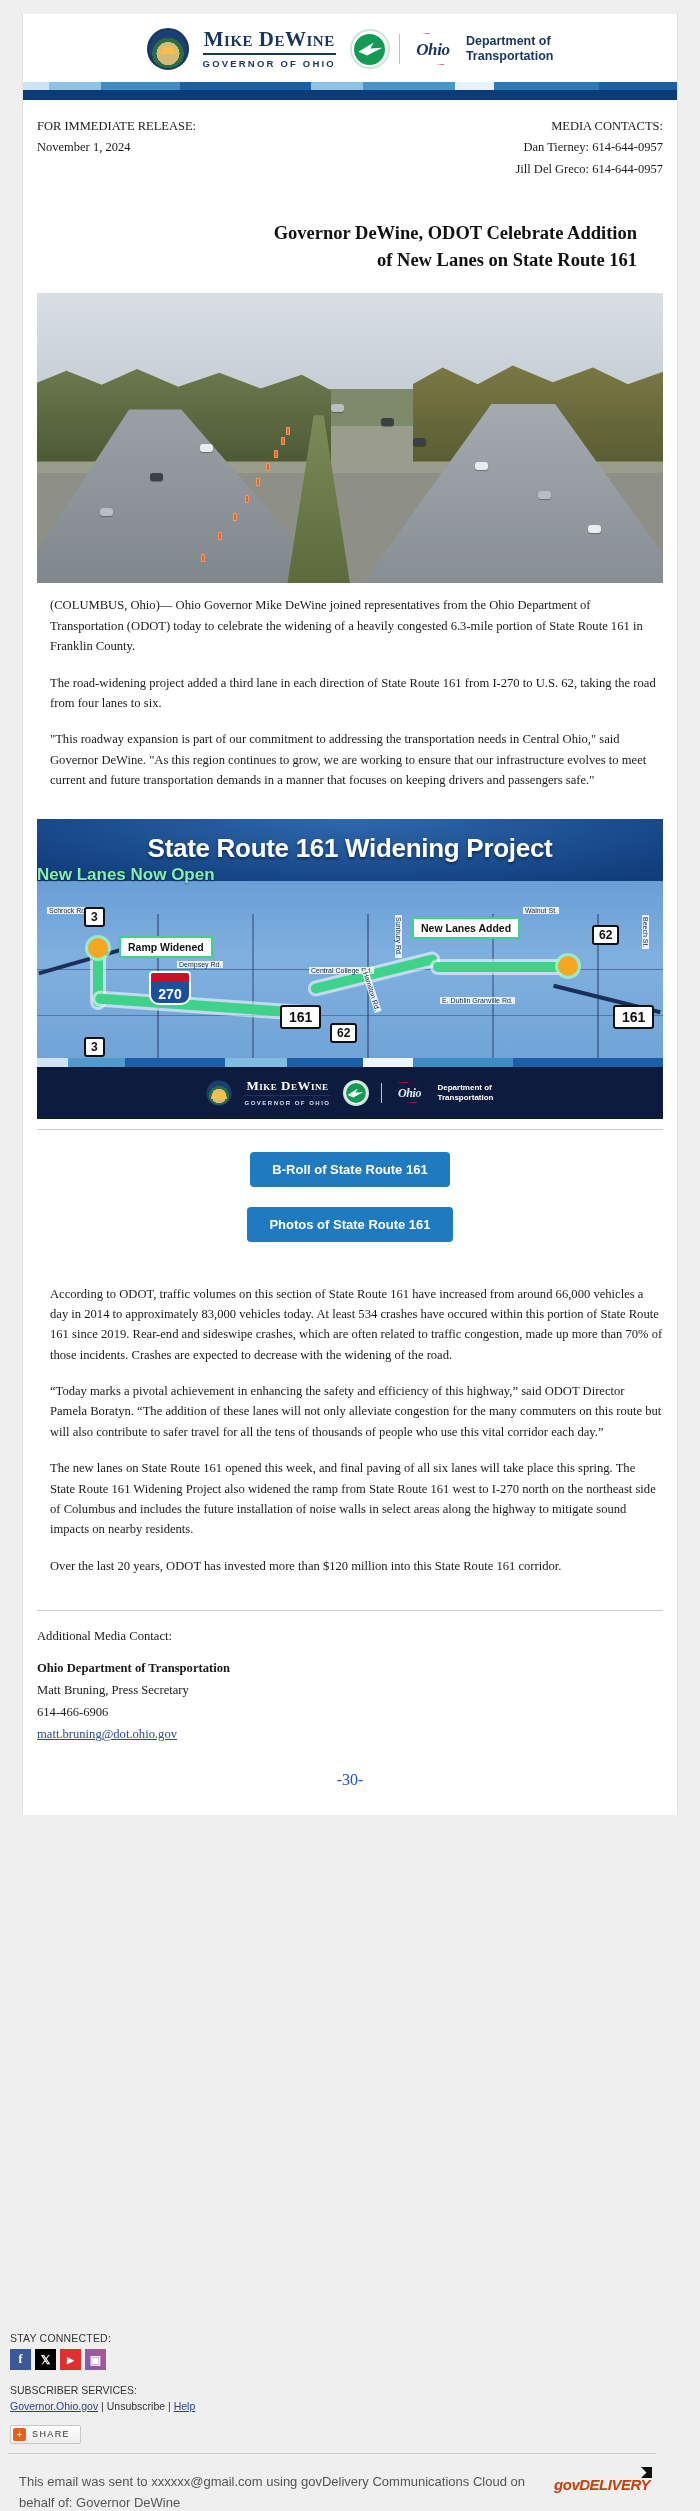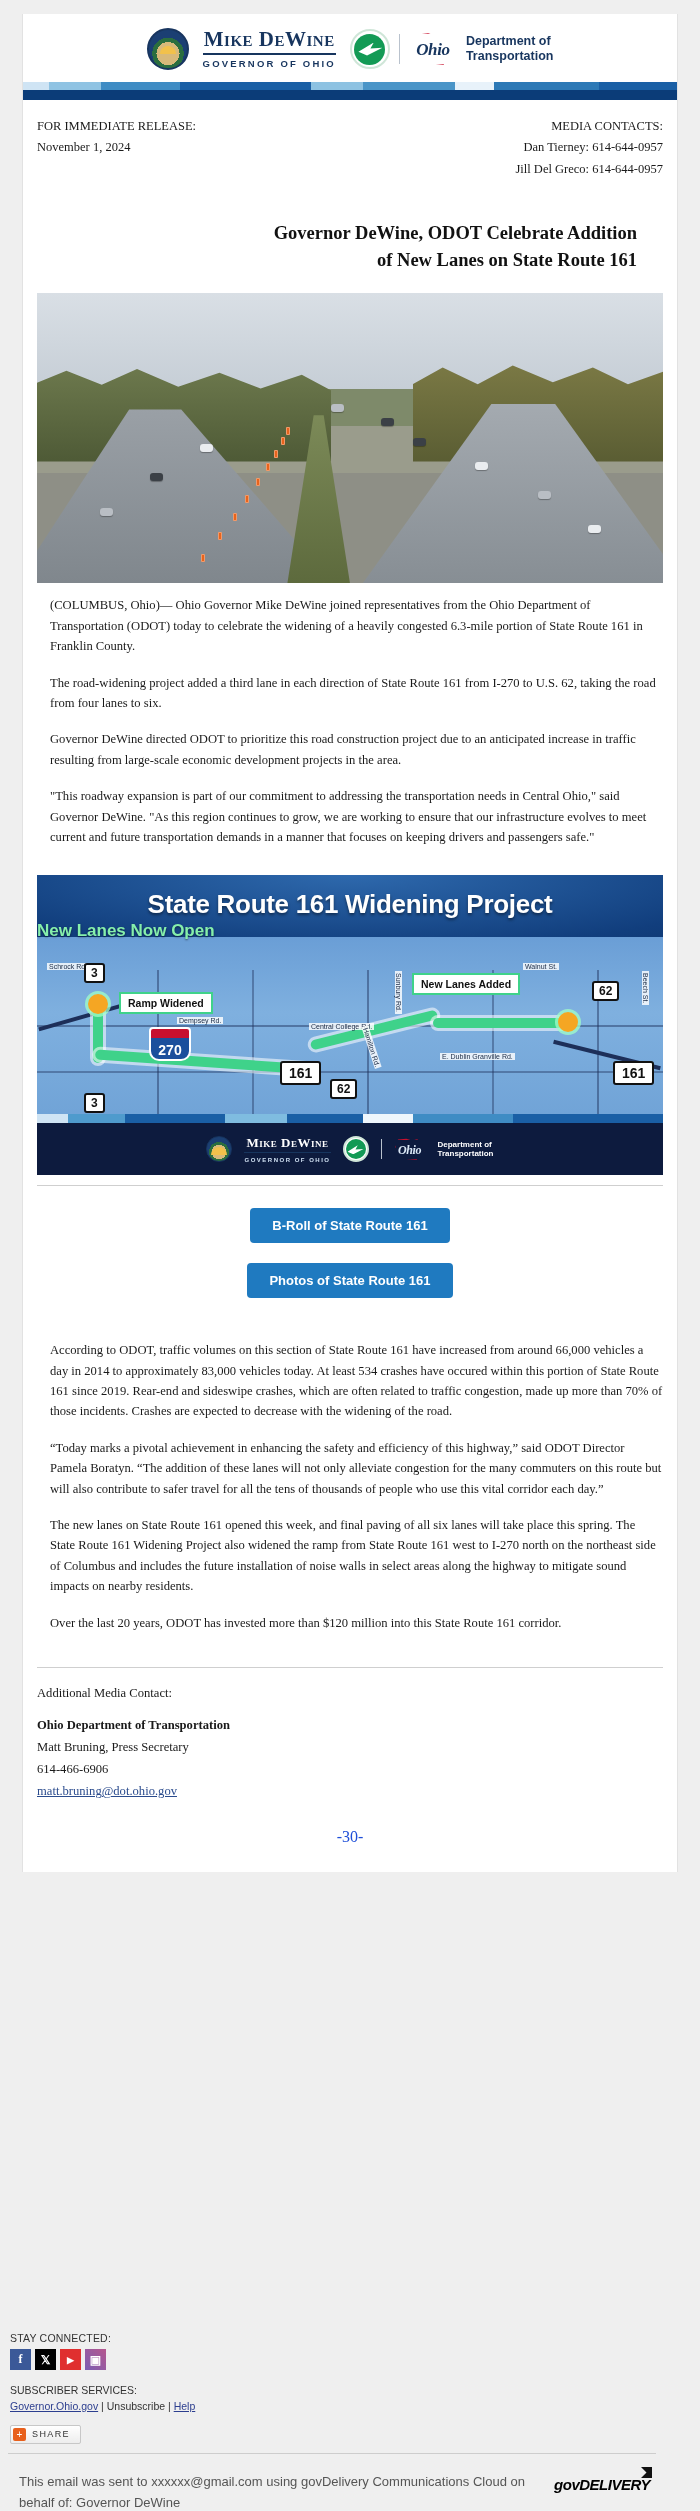--- a/index.html
+++ b/index.html
@@ -240,21 +240,21 @@
   }
   .sharebtn .plus{ width:13px; height:13px; background:#e8601c; color:#fff;
     font-size:10px; line-height:13px; text-align:center; border-radius:2px; }
   .sharebtn .lbl{ font-size:9px; letter-spacing:1.4px; color:#333; }
 
   .bottom-rule{ position:absolute; left:8px; right:8px; top:2453px;
                 border-top:1px solid #cdcdcd; }
   .legal{ position:absolute; left:19px; top:2472px; width:520px;
           font-size:13px; color:#555; line-height:1.6; }
   .gd{ position:absolute; right:14px; top:2476px; text-align:right; }
-  .gd .gdw{ font-size:15px; font-weight:700; font-style:italic; color:#000000;
+  .gd .gdw{ font-size:15px; font-weight:700; font-style:italic; color:#c2410c;
             letter-spacing:-.5px; }
   .gd .gdm{ position:absolute; right:-2px; top:-9px; width:11px; height:11px;
             background:#111; clip-path:polygon(0 0,100% 0,100% 100%,0 100%,50% 50%); }
 </style>
 </head>
 <body>
 
 <div class="page">
   <div class="email-card">
 
@@ -327,21 +327,20 @@
       <div class="car" style="left:70%;top:58%"></div>
       <div class="car sv" style="left:80%;top:68%"></div>
       <div class="car" style="left:88%;top:80%"></div>
       <div class="car dk" style="left:55%;top:43%"></div>
       <div class="car sv" style="left:47%;top:38%"></div>
     </div>
 
     <div class="body-copy">
       <p>(COLUMBUS, Ohio)— Ohio Governor Mike DeWine joined representatives from the Ohio Department of Transportation (ODOT) today to celebrate the widening of a heavily congested 6.3-mile portion of State Route 161 in Franklin County.</p>
       <p>The road-widening project added a third lane in each direction of State Route 161 from I-270 to U.S. 62, taking the road from four lanes to six.</p>
-      <p>Governor DeWine directed ODOT to prioritize this road construction project due to an anticipated increase in traffic resulting from large-scale economic development projects in the area.</p>
       <p>"This roadway expansion is part of our commitment to addressing the transportation needs in Central Ohio," said Governor DeWine. "As this region continues to grow, we are working to ensure that our infrastructure evolves to meet current and future transportation demands in a manner that focuses on keeping drivers and passengers safe."</p>
     </div>
 
     <div class="mapfig">
       <div class="map-top"></div>
       <div class="map-land"></div>
 
       <div class="map-title">State Route 161 Widening Project</div>
       <div class="map-sub">New Lanes Now Open</div>
 

